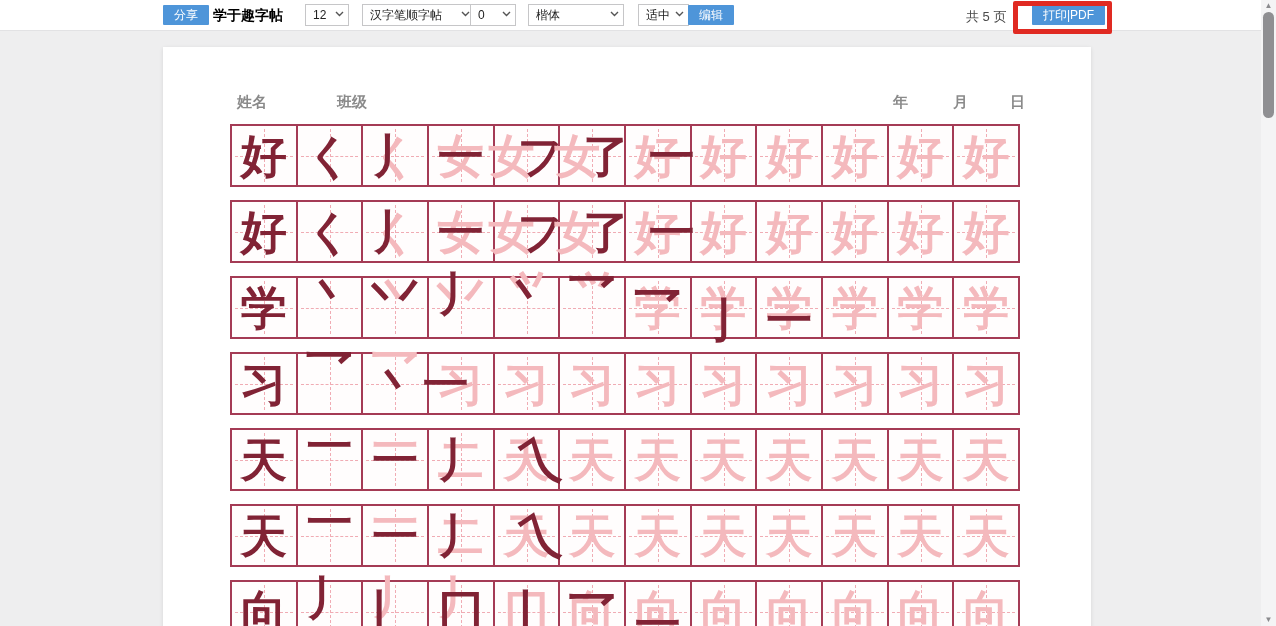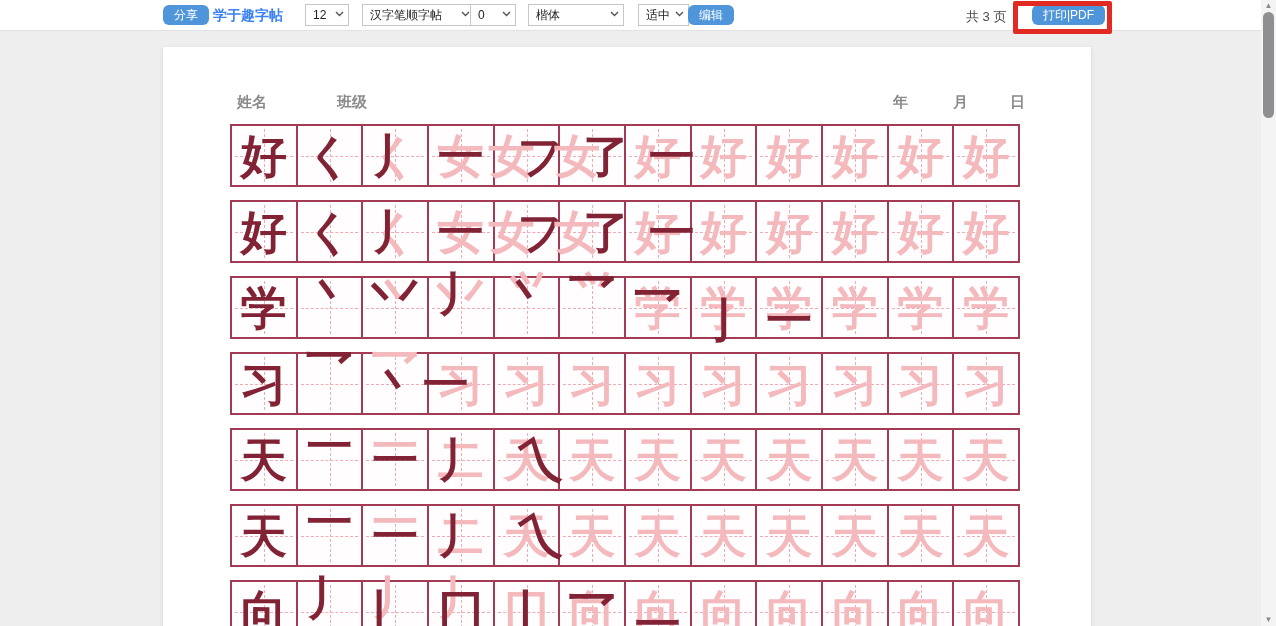--- a/index.html
+++ b/index.html
@@ -1,22 +1,22 @@
 <!DOCTYPE html>
 <html style="--accent: #4e95d9; --highlight: #e02a22; --ink: #812335; --trace: #f4b9bd; --gridline: #a43b55; --guide: #f0acb4;"><head>
 <meta charset="utf-8">
 <style>
   * { margin:0; padding:0; box-sizing:border-box; }
   html,body { width:1276px; height:626px; overflow:hidden; font-family:"Liberation Sans", sans-serif; background:#eeeeef; }
 
   
   .toolbar { position:absolute; top:0; left:0; right:0; height:31px; background:#ffffff; border-bottom:1px solid #e2e2e4; z-index:5; }
   .btn { position:absolute; top:5px; height:20px; line-height:14px; padding:3px 11px; font-size:12px; color:#fff;
-         background:var(--accent,#4e95d9); border:none; border-radius:6px; cursor:pointer; }
-  .site-name { position:absolute; left:213px; top:7px; font-size:14px; font-weight:600; color:#3b82f6; }
+         background:var(--accent,#4e95d9); border:none; border-radius:1px; cursor:pointer; }
+  .site-name { position:absolute; left:213px; top:7px; font-size:14px; font-weight:600; color:#000000; }
   .sel-wrap { position:absolute; top:4px; height:22px; }
   .sel-wrap select { width:100%; height:22px; font-size:12px; color:#222; padding:0 18px 0 7px; background:#fff;
          border:1px solid #c6c6c8; border-radius:0; -webkit-appearance:none; appearance:none;
          font-family:"Liberation Sans", sans-serif; }
   .sel-wrap .chev { position:absolute; right:5px; top:7px; pointer-events:none; }
   .page-count { position:absolute; left:966px; top:8px; font-size:13px; color:#4a4a4a; }
   .print-btn { left:1032px; }
   .annotation { position:absolute; left:1013px; top:1px; width:99px; height:33px; border:5px solid var(--highlight,#e02a22);
          border-radius:2px; z-index:6; pointer-events:none; }
 
@@ -87,21 +87,21 @@
 
   <span class="sel-wrap" style="left:638px;width:51px">
     <select><option>适中</option></select>
     <svg class="chev" width="9" height="6" viewBox="0 0 9 6">
         <path d="M1 1 L4.5 4.5 L8 1" fill="none" stroke="#555" stroke-width="1.4"></path>
       </svg>
   </span>
 
   <button class="btn" style="left:688px">编辑</button>
 
-  <span class="page-count">共 3 页</span>
+  <span class="page-count">共 5 页</span>
   <button class="btn print-btn">打印|PDF</button>
 </div>
 
 <div class="annotation"></div>
 
 <div class="content">
   <div class="paper">
     <div class="sheet-header">
       <span class="lbl-name">姓名</span>
       <span class="lbl-class">班级</span>

